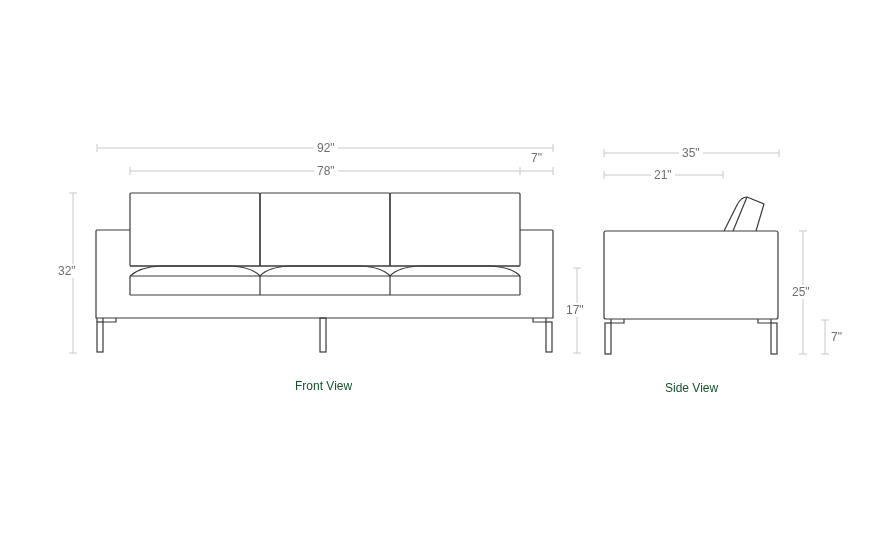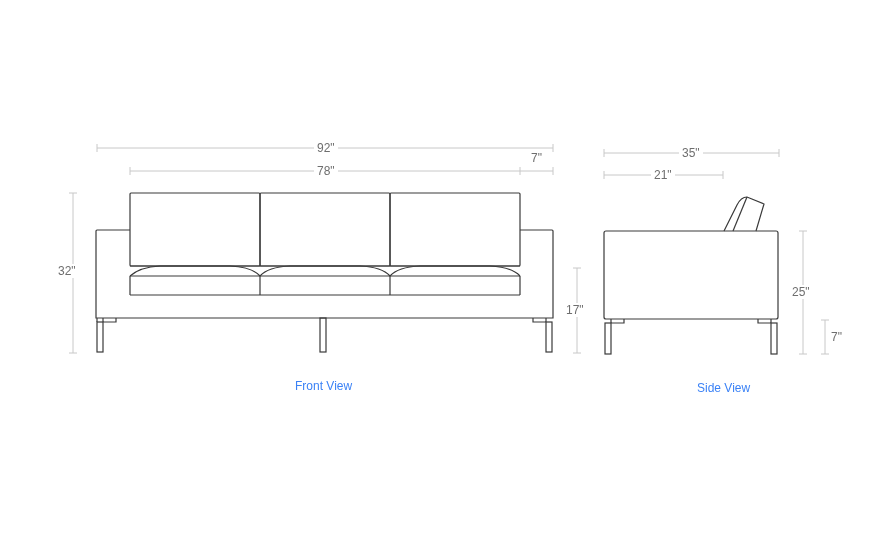--- a/index.html
+++ b/index.html
@@ -1,19 +1,19 @@
 <!DOCTYPE html>
 <html><head>
   <meta charset="utf-8">
   <style>
     html, body { margin: 0; padding: 0; background: #ffffff; }
     .canvas { position: relative; width: 890px; height: 546px; background: #ffffff; overflow: hidden; font-family: "Liberation Sans", sans-serif; }
     svg { position: absolute; left: 0; top: 0; }
     .dim-label { position: absolute; font-size: 12px; color: #6e6e6e; background: #fff; padding: 0 3px; line-height: 14px; white-space: nowrap; }
-    .view-label { position: absolute; font-size: 12px; color: #3b82f6; white-space: nowrap; }
+    .view-label { position: absolute; font-size: 12px; color: #14532d; white-space: nowrap; }
   </style>
 </head>
 <body>
 
 <div class="canvas">
   <svg width="890" height="546" viewBox="0 0 890 546">
 
     <g stroke="#c8c8c8" stroke-width="1" fill="none">
 
       <line x1="97" y1="148" x2="553" y2="148"></line>
@@ -104,14 +104,14 @@
   <span class="dim-label" style="left:528px; top:151px; background:transparent;">7"</span>
   <span class="dim-label" style="left:55px; top:264px;">32"</span>
   <span class="dim-label" style="left:563px; top:303px;">17"</span>
 
   <span class="dim-label" style="left:679px; top:146px;">35"</span>
   <span class="dim-label" style="left:651px; top:168px;">21"</span>
   <span class="dim-label" style="left:789px; top:285px;">25"</span>
   <span class="dim-label" style="left:828px; top:330px;">7"</span>
 
   <span class="view-label" style="left:295px; top:379px;">Front View</span>
-  <span class="view-label" style="left:665px; top:381px;margin-left:32px;">Side View</span>
+  <span class="view-label" style="left:665px; top:381px;">Side View</span>
 </div>
 
 </body></html>

